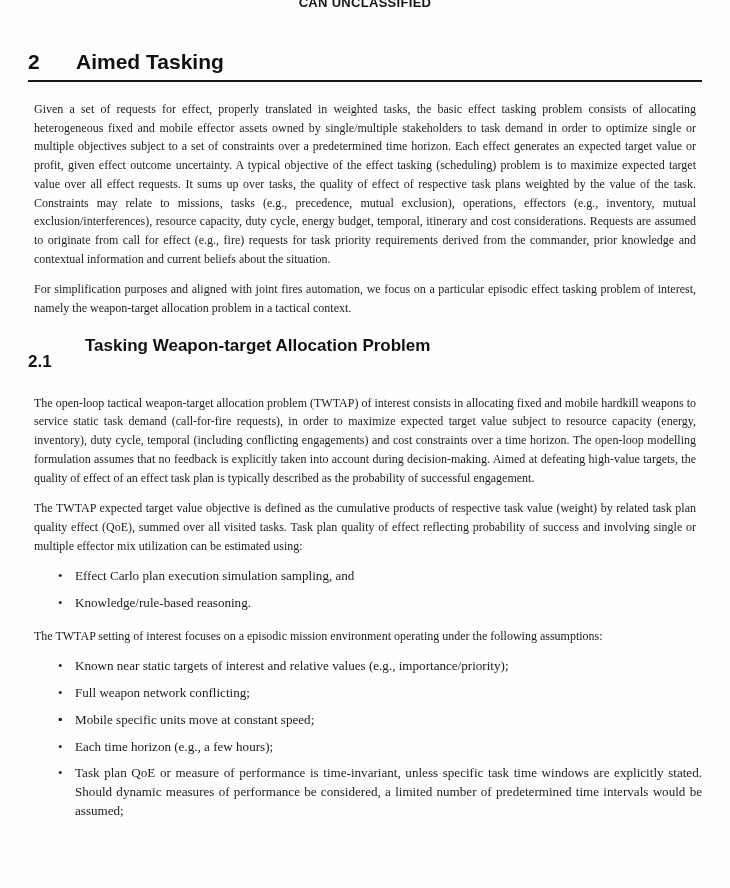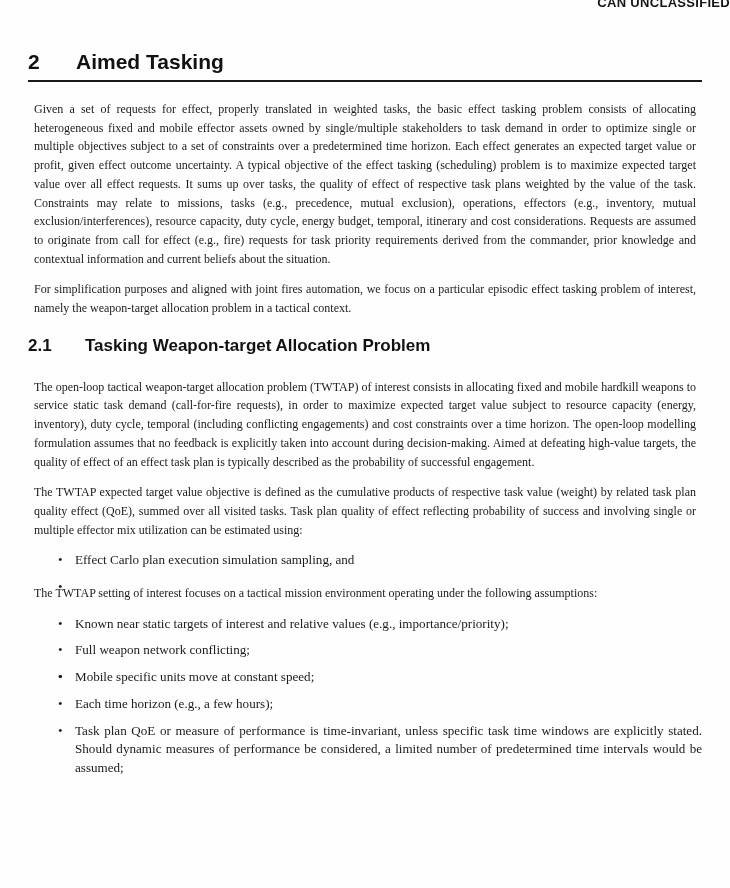--- a/index.html
+++ b/index.html
@@ -8,21 +8,21 @@
     width: 730px;
     height: 888px;
     background: #fefefe;
     overflow: hidden;
     font-family: "Liberation Serif", serif;
     color: #1b1b1b;
   }
   .classification-clip {
     height: 12px;
     overflow: hidden;
-    text-align: right;
+    text-align: center;
   }
   .classification-inner {
     display: block;
     margin-top: -5px;
     font-family: "Liberation Sans", sans-serif;
     font-weight: bold;
     font-size: 13px;
     letter-spacing: 0.3px;
     color: #161616;
   }
@@ -41,21 +41,21 @@
   }
   .h-main .h-num { display: inline-block; width: 48px; flex: 0 0 48px; }
   .h-sub {
     margin: 18px 0 22px 0;
     font-family: "Liberation Sans", sans-serif;
     font-weight: bold;
     font-size: 17px;
     color: #111111;
     display: flex;
   }
-  .h-sub .h-num { display: inline-block; width: 57px; flex: 0 0 57px; }
+  .h-sub .h-num { display: inline-block; width: 57px; flex: 0 0 57px; margin-top: 16px; }
   .para {
     margin: 12px 6px;
     font-size: 12px;
     line-height: 18.7px;
     text-align: justify;
     text-align-last: left;
   }
   .blist {
     list-style: none;
     margin: 12px 0 14px 0;
@@ -106,24 +106,25 @@
 
     <p class="para">The TWTAP expected target value objective is defined as the cumulative products of respective task value (weight) by related task plan quality effect (QoE), summed over all visited tasks. Task plan quality of effect reflecting probability of success and involving single or multiple effector mix utilization can be estimated using:</p>
 
     <ul class="blist">
       <li class="bullet-item">
         <span class="bullet">•</span>
         <span class="li-text">Effect Carlo plan execution simulation sampling, and</span>
       </li>
       <li class="bullet-item">
         <span class="bullet">•</span>
+        <span class="li-text">Knowledge/rule-based reasoning.</span>
       </li>
     </ul>
 
-    <p class="para">The TWTAP setting of interest focuses on a tactical mission environment operating under the following assumptions:</p>
+    <p class="para">The TWTAP setting of interest focuses on a episodic mission environment operating under the following assumptions:</p>
 
     <ul class="blist">
       <li class="bullet-item">
         <span class="bullet">•</span>
         <span class="li-text">Known near static targets of interest and relative values (e.g., importance/priority);</span>
       </li>
       <li class="bullet-item">
         <span class="bullet">•</span>
         <span class="li-text">Full weapon network conflicting;</span>
       </li>

